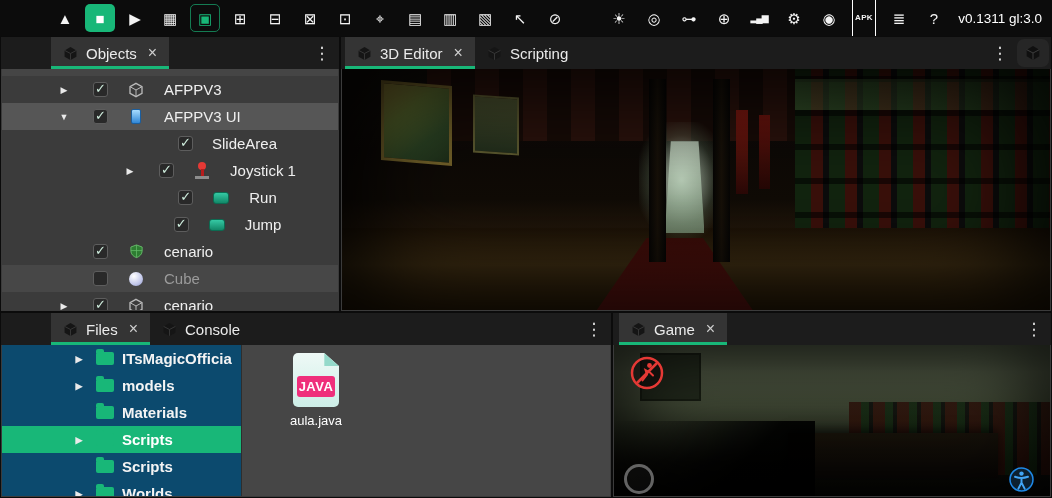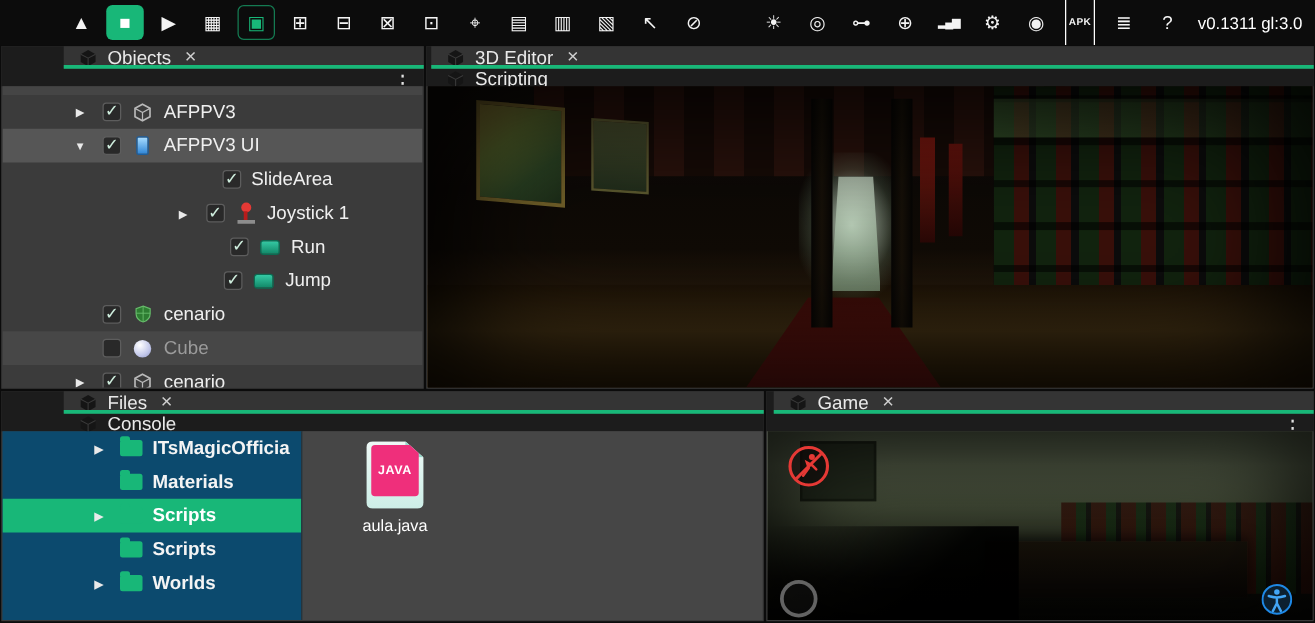--- a/index.html
+++ b/index.html
@@ -18,36 +18,36 @@
   .tb-gap{flex:none;width:24px;}
   .version{margin-left:auto;padding-right:10px;font-size:13.5px;color:#fff;white-space:nowrap;}
 
   
   .panel{position:absolute;background:#3b3b3b;border:1px solid #0b0b0b;}
   #objects{left:0;top:36px;width:340px;height:276px;}
   #editor{left:340px;top:36px;width:712px;height:276px;}
   #filesp{left:0;top:312px;width:612px;height:186px;}
   #gamep{left:612px;top:312px;width:440px;height:186px;}
 
-  .tabbar{height:32px;background:#1c1c1c;display:flex;align-items:stretch;position:relative;flex-direction:column;}
+  .tabbar{height:32px;background:#1c1c1c;display:flex;align-items:stretch;position:relative;}
   #objects .tabbar,#filesp .tabbar{padding-left:50px;}
   #editor .tabbar{padding-left:4px;}
   #gamep .tabbar{padding-left:6px;}
   .tab{display:flex;align-items:center;gap:8px;padding:0 12px;color:#eaeaea;font-size:15px;position:relative;cursor:pointer;white-space:nowrap;}
   .tab.active{background:#343434;}
   .tab.active::after{content:'';position:absolute;left:0;right:0;bottom:0;height:3px;background:var(--accent);}
   .tclose{color:#cfcfcf;font-size:16px;margin-left:3px;}
   .tabcube{flex:none;}
   .kebab{margin-left:auto;background:none;border:none;color:#e2e2e2;font-size:17px;width:34px;cursor:pointer;font-family:"Liberation Sans",sans-serif;}
   .corner-btn{flex:none;align-self:center;width:32px;height:28px;margin-right:2px;background:#262626;border-radius:7px;display:flex;align-items:center;justify-content:center;border:none;cursor:pointer;}
 
   
   .treelist{position:absolute;top:32px;left:1px;right:1px;bottom:1px;background:#3b3b3b;overflow:hidden;}
   .sliver{height:7px;background:#454545;}
-  .row{height:27px;display:flex;align-items:center;gap:8px;font-size:15px;color:#efefef;cursor:pointer;}
+  .row{height:27px;display:flex;align-items:center;gap:19px;font-size:15px;color:#efefef;cursor:pointer;}
   .row.d0{padding-left:52px;}
   .row.d1{padding-left:76px;justify-content:center;}
   .row.sel{background:#565656;}
   .row.dis{background:#474747;color:#9b9b9b;}
   .slot{flex:none;width:20px;display:flex;justify-content:center;}
   .arr-r::before{content:'▶';font-size:9px;color:#eaeaea;}
   .arr-d::before{content:'▼';font-size:9px;color:#eaeaea;}
   .cb{flex:none;width:15px;height:15px;border-radius:3px;background:#292929;border:1.5px solid #5d5d5d;position:relative;cursor:pointer;}
   .cb.on::after{content:'✓';position:absolute;left:1px;top:-2.5px;font-size:13px;color:#cfeede;}
   .oi{flex:none;width:18px;height:18px;display:flex;align-items:center;justify-content:center;}
@@ -63,21 +63,21 @@
   .ftree{flex:none;width:240px;background:#0c4a6e;border-right:1px solid #2e2e2e;overflow:hidden;}
   .frow{height:27px;display:flex;align-items:center;gap:8px;padding-left:68px;font-size:15px;font-weight:bold;color:#f4f4f4;cursor:pointer;}
   .frow .slot{width:18px;}
   .frow.sel{background:var(--accent);color:#fff;}
   .folder{flex:none;width:18px;height:13px;background:var(--accent);border-radius:2px;position:relative;}
   .folder::before{content:'';position:absolute;top:-3px;left:0;width:8px;height:4px;background:var(--accent);border-radius:2px 2px 0 0;}
   .farea{flex:1;background:#464646;position:relative;}
   .fcard{position:absolute;left:36px;top:8px;width:76px;text-align:center;cursor:pointer;}
   .ficon{width:46px;height:54px;margin:0 auto;background:linear-gradient(180deg,#eef9f6,#cdeee7);border-radius:5px;position:relative;clip-path:polygon(0 0,68% 0,100% 24%,100% 100%,0 100%);}
   .ficon::before{content:'';position:absolute;right:0;top:0;width:32%;height:24%;background:#94d9ca;clip-path:polygon(0 0,100% 100%,0 100%);}
-  .fbadge{position:absolute;left:4px;right:4px;bottom:10px;background:#ef2f7b;color:#fff;font-size:10px;font-weight:bold;border-radius:3px;padding:15px 0;letter-spacing:.5px;}
+  .fbadge{position:absolute;left:4px;right:4px;bottom:10px;background:#ef2f7b;color:#fff;font-size:13px;font-weight:bold;border-radius:3px;padding:3px 0;letter-spacing:.5px;}
   .fname{margin-top:6px;font-size:13px;color:#fff;}
 
   
   .v3d{position:absolute;top:32px;left:1px;right:1px;bottom:1px;overflow:hidden;cursor:grab;
        background:linear-gradient(180deg,#120e0a 0%,#0d0906 34%,#100b06 54%,#2a1c0c 74%,#1c1206 100%);}
   .v3d>div{position:absolute;}
   .ceil{top:0;height:30%;left:12%;right:28%;background:repeating-linear-gradient(90deg,#2a120c 0 24px,#170b07 24px 48px);}
   .paint1{left:5.5%;top:6%;width:10%;height:33%;background:linear-gradient(140deg,#8a7a34 0%,#5a6a2e 35%,#2c4424 70%,#1c2c18 100%);border:3px solid #73622a;transform:skewY(5deg);}
   .paint2{left:18.5%;top:11%;width:6.5%;height:24%;background:linear-gradient(#4c5230,#222e1c);border:2px solid #5c5a30;transform:skewY(4deg);}
   .glow{left:42%;top:22%;width:12%;height:48%;background:radial-gradient(ellipse at center,rgba(218,238,218,.85),rgba(120,150,120,.25) 55%,transparent 78%);}
@@ -350,20 +350,25 @@
       <button class="kebab">⋮</button>
     </div>
     <div class="files-body">
       <div class="ftree">
         <div class="frow">
           <span class="slot arr-r"></span>
           <span class="folder"></span>
           <span>ITsMagicOfficia</span>
         </div>
         <div class="frow">
+          <span class="slot arr-r"></span>
+          <span class="folder"></span>
+          <span>models</span>
+        </div>
+        <div class="frow">
           <span class="slot"></span>
           <span class="folder"></span>
           <span>Materials</span>
         </div>
         <div class="frow sel">
           <span class="slot arr-r"></span>
           <span class="folder"></span>
           <span>Scripts</span>
         </div>
         <div class="frow">

